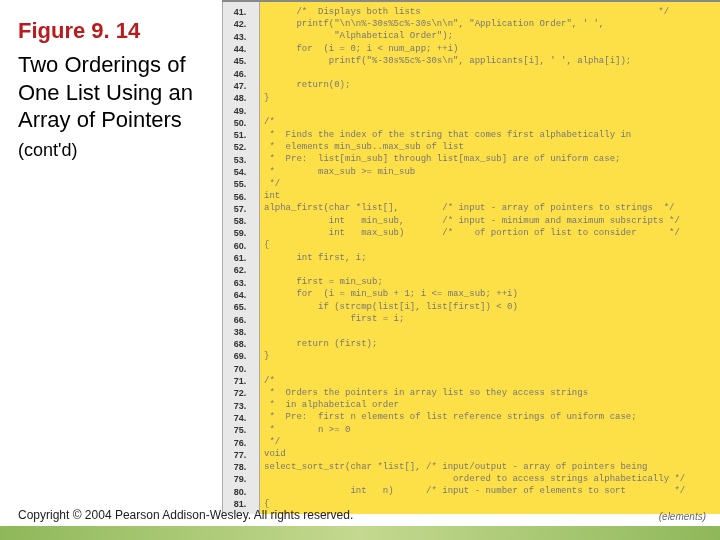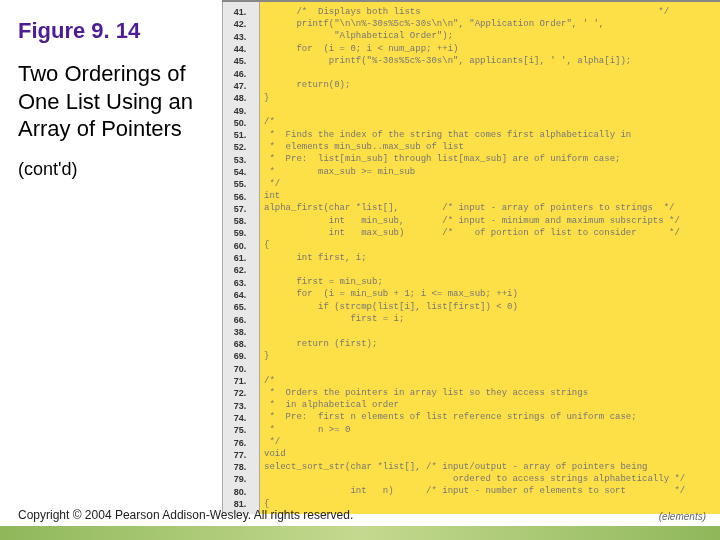--- a/index.html
+++ b/index.html
@@ -1,19 +1,19 @@
 <!DOCTYPE html>
 <html><head>
 <meta charset="utf-8">
 <style>
   html,body{margin:0;padding:0;width:720px;height:540px;background:#fff;font-family:Arial,Helvetica,sans-serif;position:relative;overflow:hidden}
   .title-block{position:absolute;left:18px;top:18px;width:190px}
-  .fig-num{font-weight:bold;font-size:22px;color:#4c1d95;margin-bottom:16px}
+  .fig-num{font-weight:bold;font-size:22px;color:#b91c1c;margin-bottom:7px}
   .fig-cap{font-size:22px;color:#000;line-height:1.25}
-  .contd{font-size:18px;color:#000;margin-top:16px}
+  .contd{font-size:18px;color:#000;margin-top:6px}
   .code-panel{position:absolute;left:222px;top:0;width:498px;height:512px;background:#fde047;border-top:2px solid #888}
   .gutter{position:absolute;left:0;top:0;width:36px;height:100%;background:#e8e8e8;border-left:1px solid #aaa;border-right:1px solid #aaa}
   .lines{position:absolute;left:0;top:4px;width:100%}
   .line{display:flex;height:12.3px;align-items:center}
   .num{width:36px;text-align:center;font:bold 9px Arial;color:#333}
   .code{padding-left:6px;font:9px/11px "Courier New",monospace;color:#777;white-space:pre}
   .green-bar{position:absolute;left:0;bottom:0;width:720px;height:14px;background:linear-gradient(90deg,#8fb85a 0%,#c4d98f 50%,#8fb85a 100%)}
   .copyright{position:absolute;left:18px;bottom:18px;font-size:12px;color:#222}
   .pg{position:absolute;right:14px;bottom:18px;font:italic 10px Arial;color:#666}
 </style>

